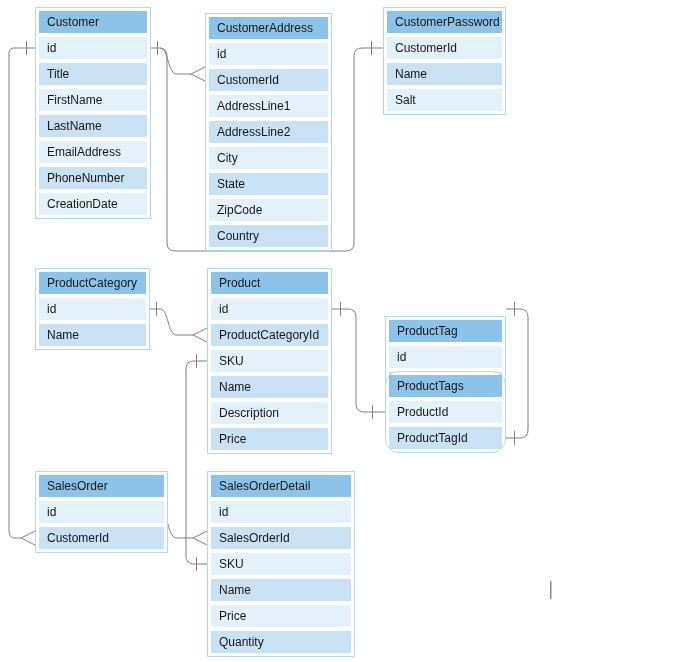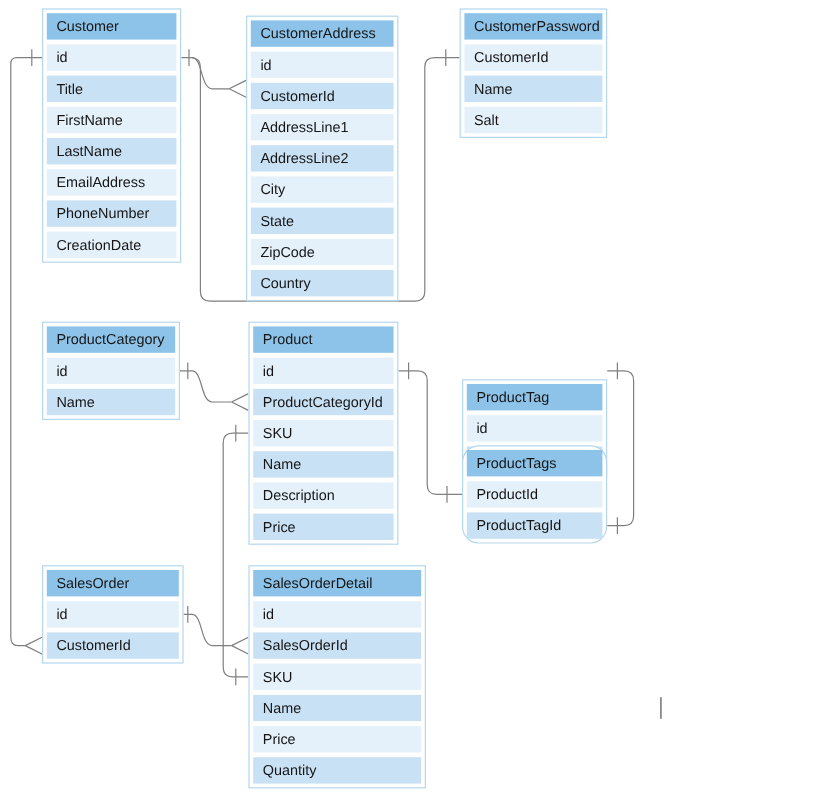--- a/index.html
+++ b/index.html
@@ -142,21 +142,21 @@
     <div class="db-table" style="left: 385px; top: 268px; width: 121px; margin-top: 48px;">
       <div class="cell header">ProductTag</div>
       <div class="cell light">id</div>
       <div class="cell medium">Name</div>
     </div>
     <div class="db-table" style="left: 385px; top: 371px; width: 121px; border-radius: 14px;">
       <div class="cell header">ProductTags</div>
       <div class="cell light">ProductId</div>
       <div class="cell medium">ProductTagId</div>
     </div>
-    <div class="db-table" style="left: 35px; top: 471px; width: 118px;">
+    <div class="db-table" style="left: 35px; top: 471px; width: 133px;">
       <div class="cell header">SalesOrder</div>
       <div class="cell light">id</div>
       <div class="cell medium">CustomerId</div>
     </div>
     <div class="db-table" style="left: 207px; top: 471px; width: 148px;">
       <div class="cell header">SalesOrderDetail</div>
       <div class="cell light">id</div>
       <div class="cell medium">SalesOrderId</div>
       <div class="cell light">SKU</div>
       <div class="cell medium">Name</div>

